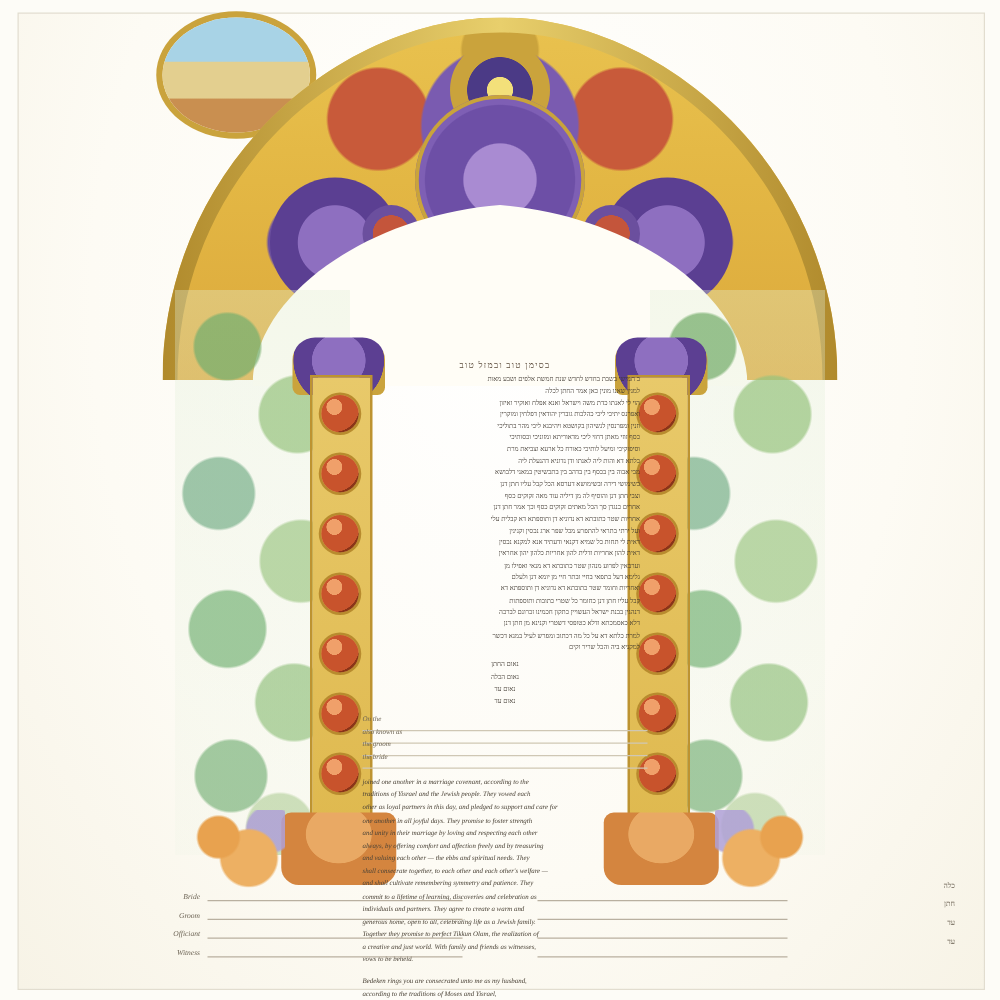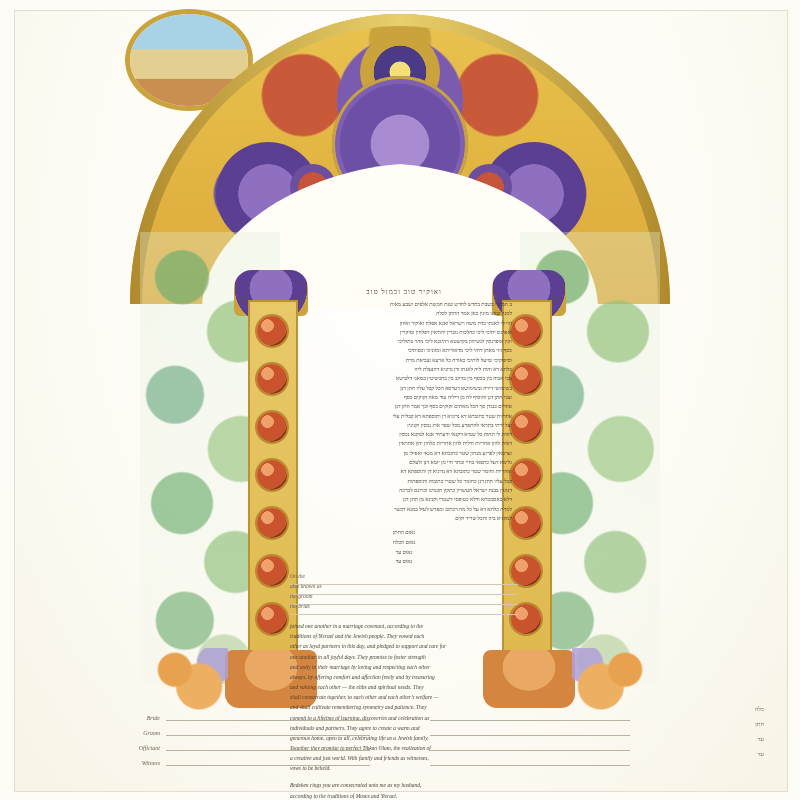--- a/index.html
+++ b/index.html
@@ -160,21 +160,21 @@
     <div class="jewel" style="top:302px"></div>
   </div>
 
   <div class="base left"></div>
   <div class="base right"></div>
 
   <div class="lion left"></div>
   <div class="lion right"></div>
 
   <div class="text-area">
-    <p class="heb-title">ואוקיר טוב ובמזל טוב</p>
+    <p class="heb-title">בסימן טוב ובמזל טוב</p>
     <div class="heb-body">
       <div>ב חמישי בשבת בחדש לחדש שנת חמשת אלפים ושבע מאות</div>
       <div>למנין שאנו מונין כאן אמר החתן לכלה</div>
       <div>הוי לי לאנתו כדת משה וישראל ואנא אפלח ואוקיר ואיזון</div>
       <div>ואפרנס יתיכי ליכי כהלכות גוברין יהודאין דפלחין ומוקרין</div>
       <div>וזנין ומפרנסין לנשיהון בקושטא ויהיבנא ליכי מהר בתוליכי</div>
       <div>כסף זוזי מאתן דחזי ליכי מדאוריתא ומזוניכי וכסותיכי</div>
       <div>וסיפוקיכי ומיעל לותיכי כאורח כל ארעא וצביאת מרת</div>
       <div>כלתא דא והות ליה לאנתו ודן נדוניא דהנעלת ליה</div>
       <div>מבי אבוה בין בכסף בין בדהב בין בתכשיטין במאני דלבושא</div>

